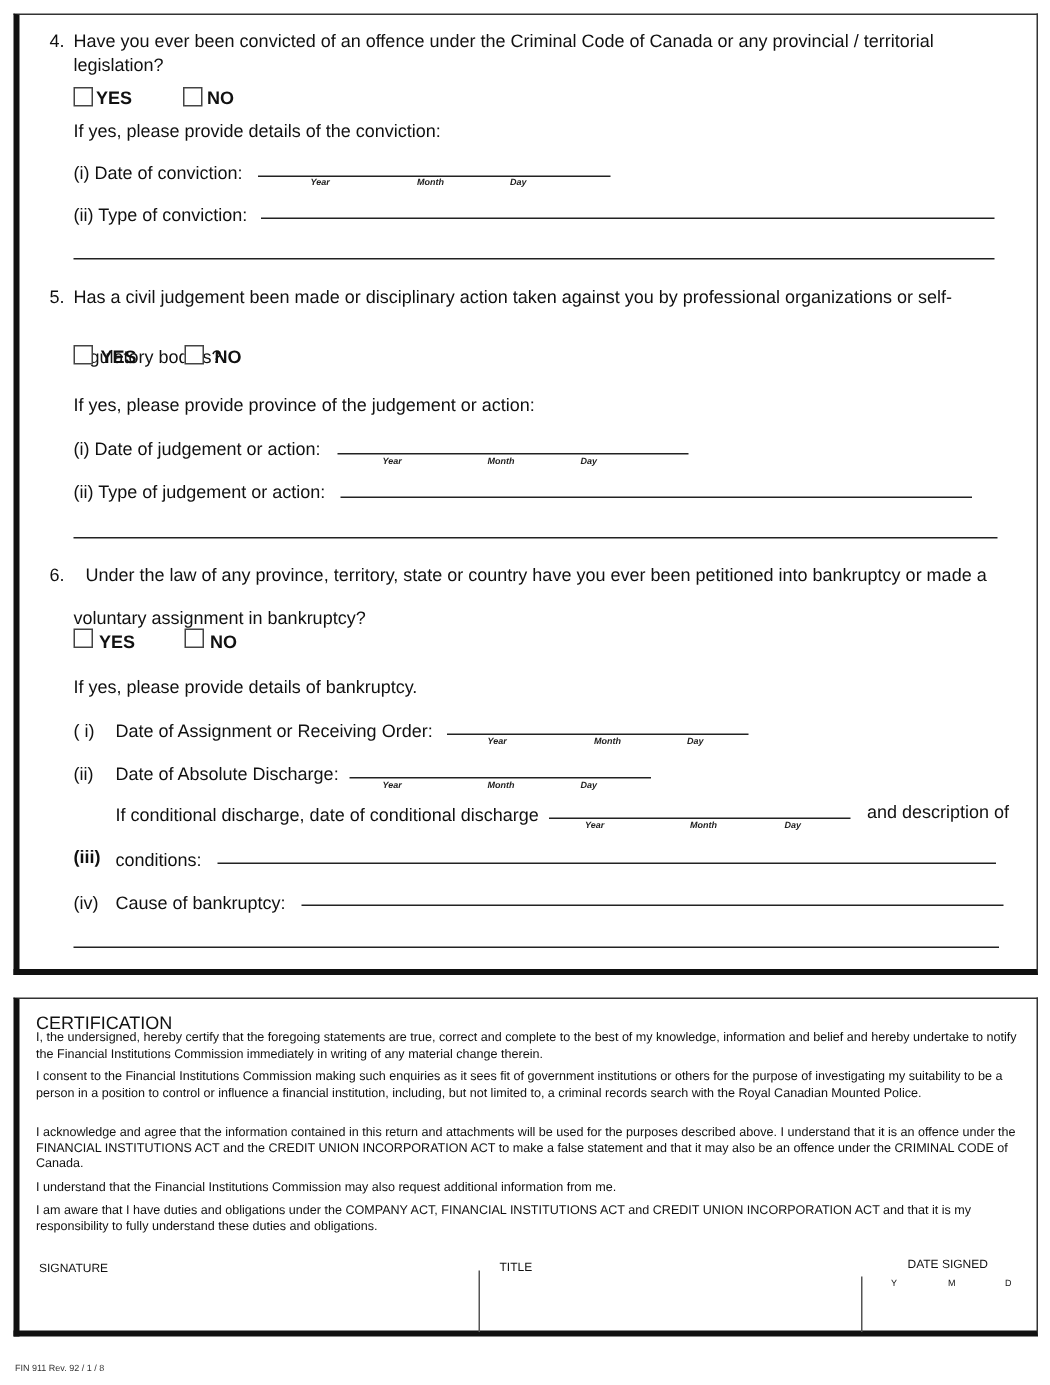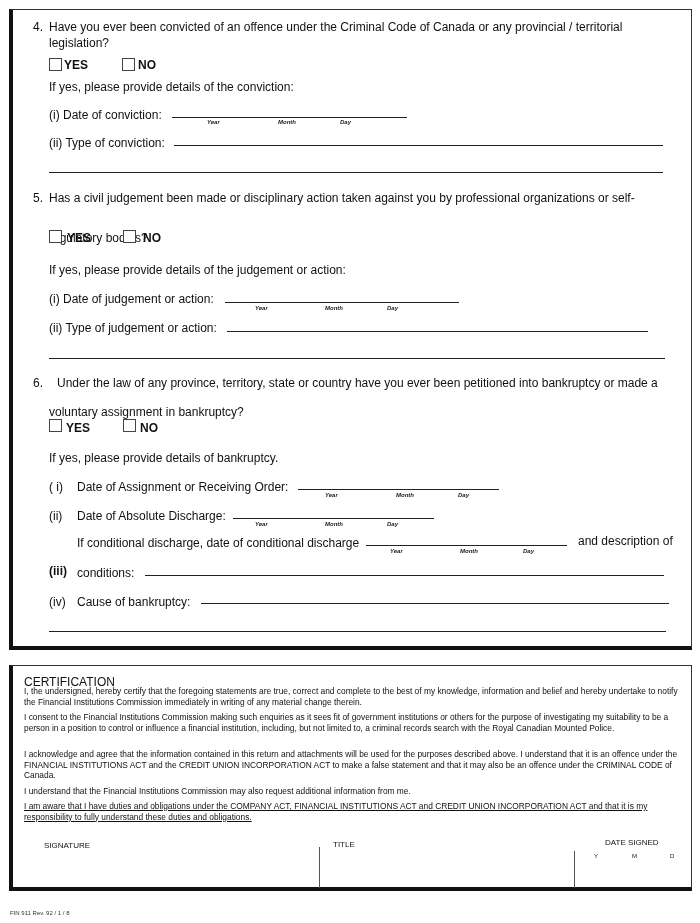--- a/index.html
+++ b/index.html
@@ -65,21 +65,21 @@
 <div>
   <span class="abs txt" style="left:33px;top:191px;">5.</span>
   <span class="abs txt" style="left:49px;top:191px;">Has a civil judgement been made or disciplinary action taken against you by professional organizations or self-</span>
   <span class="abs txt" style="left:49px;top:207px;margin-top:24px;">regulatory bodies?</span>
 
   <div class="cb" style="left:49px;top:230px;"></div>
   <span class="cb-label" style="left:67px;top:231px;">YES</span>
   <div class="cb" style="left:123px;top:230px;"></div>
   <span class="cb-label" style="left:143px;top:231px;">NO</span>
 
-  <span class="abs txt" style="left:49px;top:263px;">If yes, please provide details of the judgement or action:</span>
+  <span class="abs txt" style="left:49px;top:263px;">If yes, please provide province of the judgement or action:</span>
 
   <span class="abs txt" style="left:49px;top:292px;">(i)  Date of judgement or action:</span>
   <div class="line" style="left:225px;top:302px;width:234px;"></div>
   <span class="sub" style="left:255px;top:305px;">Year</span>
   <span class="sub" style="left:325px;top:305px;">Month</span>
   <span class="sub" style="left:387px;top:305px;">Day</span>
 
   <span class="abs txt" style="left:49px;top:321px;">(ii) Type of judgement or action:</span>
   <div class="line" style="left:227px;top:331px;width:421px;"></div>
   <div class="line" style="left:49px;top:358px;width:616px;"></div>
@@ -128,23 +128,23 @@
   <div class="line" style="left:49px;top:631px;width:617px;"></div>
 </div>
 
 <div class="cert-box"></div>
 
 <span class="abs cert-title" style="left:24px;top:675px;">CERTIFICATION</span>
 <p class="cert-p" style="top:686px;margin:0;">I, the undersigned, hereby certify that the foregoing statements are true, correct and complete to the best of my knowledge, information and belief and hereby undertake to notify the Financial Institutions Commission immediately in writing of any material change therein.</p>
 <p class="cert-p" style="top:712px;margin:0;">I consent to the Financial Institutions Commission making such enquiries as it sees fit of government institutions or others for the purpose of investigating my suitability to be a person in a position to control or influence a financial institution, including, but not limited to, a criminal records search with the Royal Canadian Mounted Police.</p>
 <p class="cert-p" style="top:749px;margin:0;">I acknowledge and agree that the information contained in this return and attachments will be used for the purposes described above.  I understand that it is an offence under the FINANCIAL INSTITUTIONS ACT and the CREDIT UNION INCORPORATION ACT to make a false statement and that it may also be an offence under the CRIMINAL CODE of Canada.</p>
 <p class="cert-p" style="top:786px;margin:0;">I understand that the Financial Institutions Commission may also request additional information from me.</p>
-<p class="cert-p" style="top:801px;margin:0;text-decoration:underline;">I am aware that I have duties and obligations under the COMPANY ACT, FINANCIAL INSTITUTIONS ACT and CREDIT UNION INCORPORATION ACT and that it is my responsibility to fully understand these duties and obligations.</p>
+<p class="cert-p" style="top:801px;margin:0;">I am aware that I have duties and obligations under the COMPANY ACT, FINANCIAL INSTITUTIONS ACT and CREDIT UNION INCORPORATION ACT and that it is my responsibility to fully understand these duties and obligations.</p>
 
-<span class="sig-label" style="left:44px;top:841px;text-align:right;">SIGNATURE</span>
+<span class="sig-label" style="left:26px;top:841px;text-align:right;">SIGNATURE</span>
 <div class="abs" style="left:24px;top:852px;width:294px;height:35px;"></div>
 
 <div class="vline" style="left:319px;top:847px;height:41px;"></div>
 <span class="sig-label" style="left:333px;top:840px;">TITLE</span>
 <div class="abs" style="left:322px;top:852px;width:250px;height:35px;"></div>
 
 <div class="vline" style="left:574px;top:851px;height:37px;"></div>
 <span class="sig-label" style="left:605px;top:838px;">DATE SIGNED</span>
 <span class="sig-label" style="left:594px;top:853px;font-size:6px;">Y</span>
 <span class="sig-label" style="left:632px;top:853px;font-size:6px;">M</span>

